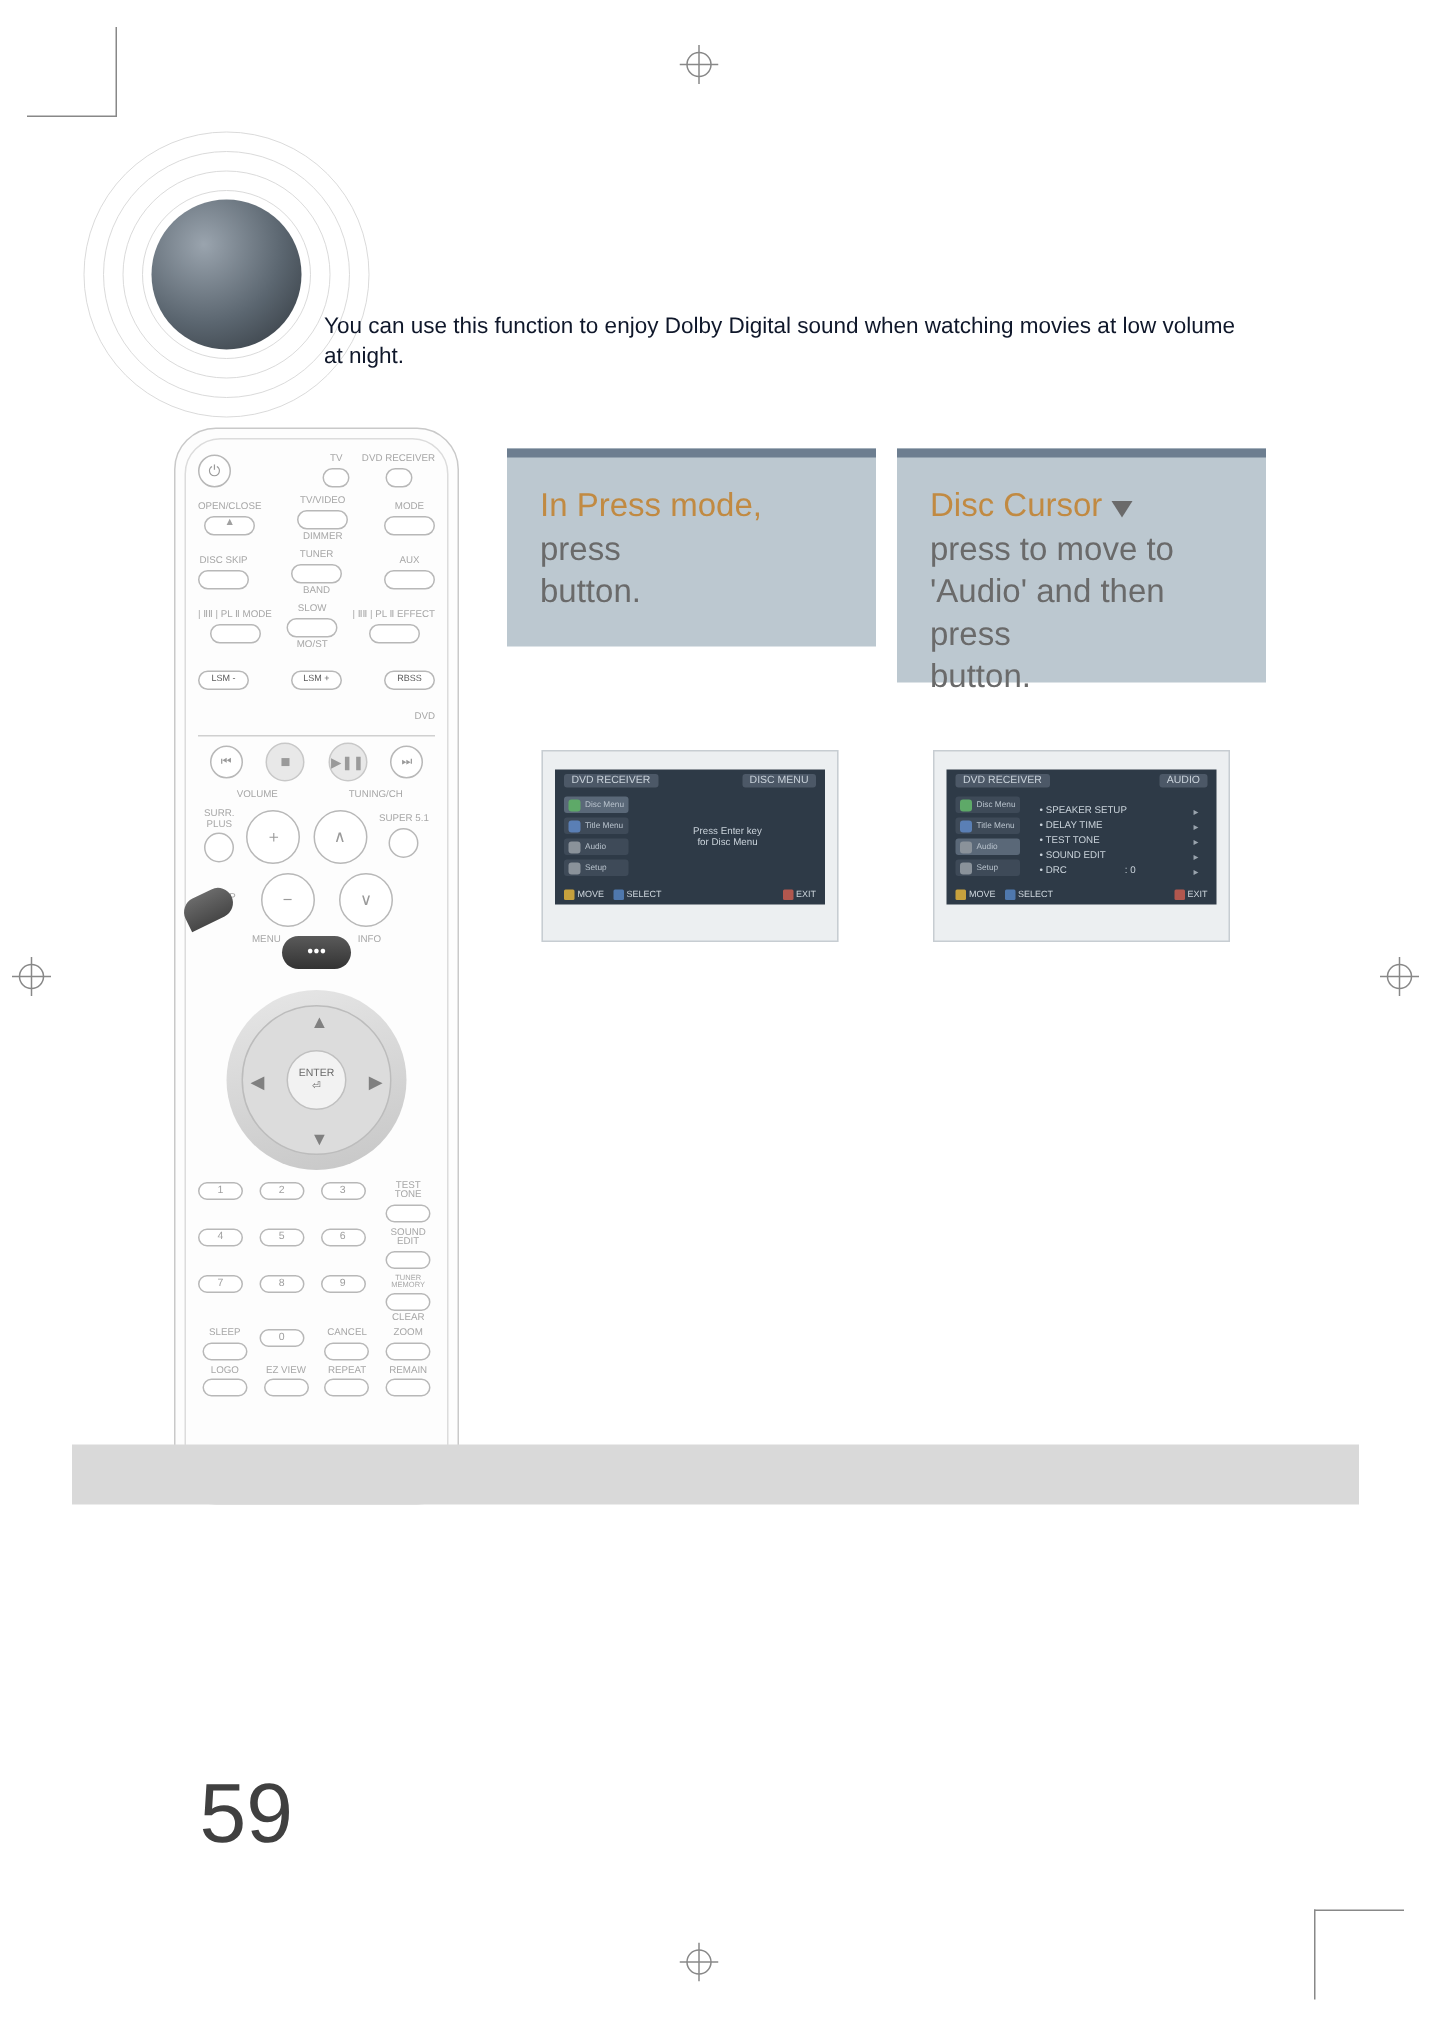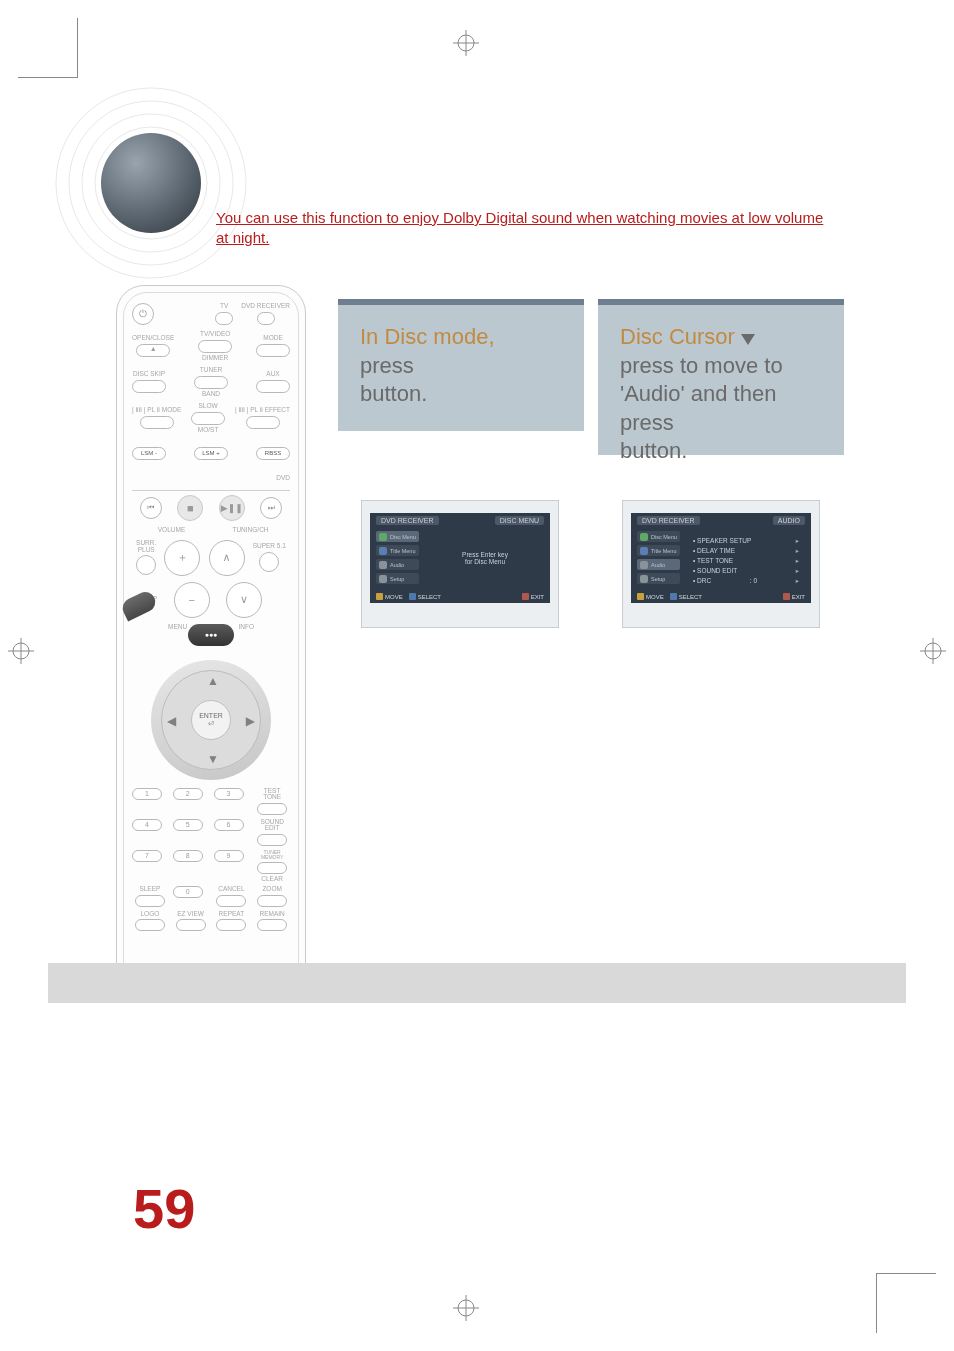--- a/index.html
+++ b/index.html
@@ -41,22 +41,21 @@
     border-radius: 50%;
     background: radial-gradient(circle at 35% 30%, #9aa4ae 0%, #5b6670 55%, #2f353b 100%);
   }
 
   .intro-text {
     position: absolute;
     left: 168px; top: 160px;
     width: 610px;
     font-size: 15px;
     line-height: 1.35;
-    color: #b91c1c;
-    text-decoration: underline;
+    color: #0f172a;
   }
 
   .remote {
     position: absolute;
     left: 68px; top: 237px;
     width: 190px; height: 718px;
     background: #fdfdfd;
     border: 1px solid #c9c9c9;
     border-radius: 28px;
   }
@@ -154,22 +153,22 @@
   .gray-band {
     position: absolute;
     left: 0; right: 0; top: 915px; height: 40px;
     background: #d9d9d9;
   }
 
   .page-number {
     position: absolute;
     left: 85px; bottom: 62px;
     font-size: 56px;
-    color: #b91c1c;
-    font-weight: 700;
+    color: #404040;
+    font-weight: 400;
   }
 </style>
 </head>
 <body>
 
 <div class="page">
   <div class="crop-tl"></div>
   <div class="crop-br"></div>
 
   <svg class="reg-top" viewBox="0 0 26 26">
@@ -380,21 +379,21 @@
         <div class="rem-col">
             <span class="rem-label">REMAIN</span>
             <div class="num-btn"></div>
           </div>
       </div>
     </div>
   </div>
 
   <div class="card card1">
     <div class="card-title">
-      <span class="card-title-main">In Disc mode,</span><br>
+      <span class="card-title-main">In Press mode,</span><br>
       <span>press</span><br>
       <span>button.</span>
     </div>
   </div>
 
   <div class="card card2">
     <div class="card-title">
       <span class="card-title-main">Disc Cursor </span><span class="down-tri"></span><br>
       <span>press to move to</span><br>
       <span>'Audio' and then</span><br>

